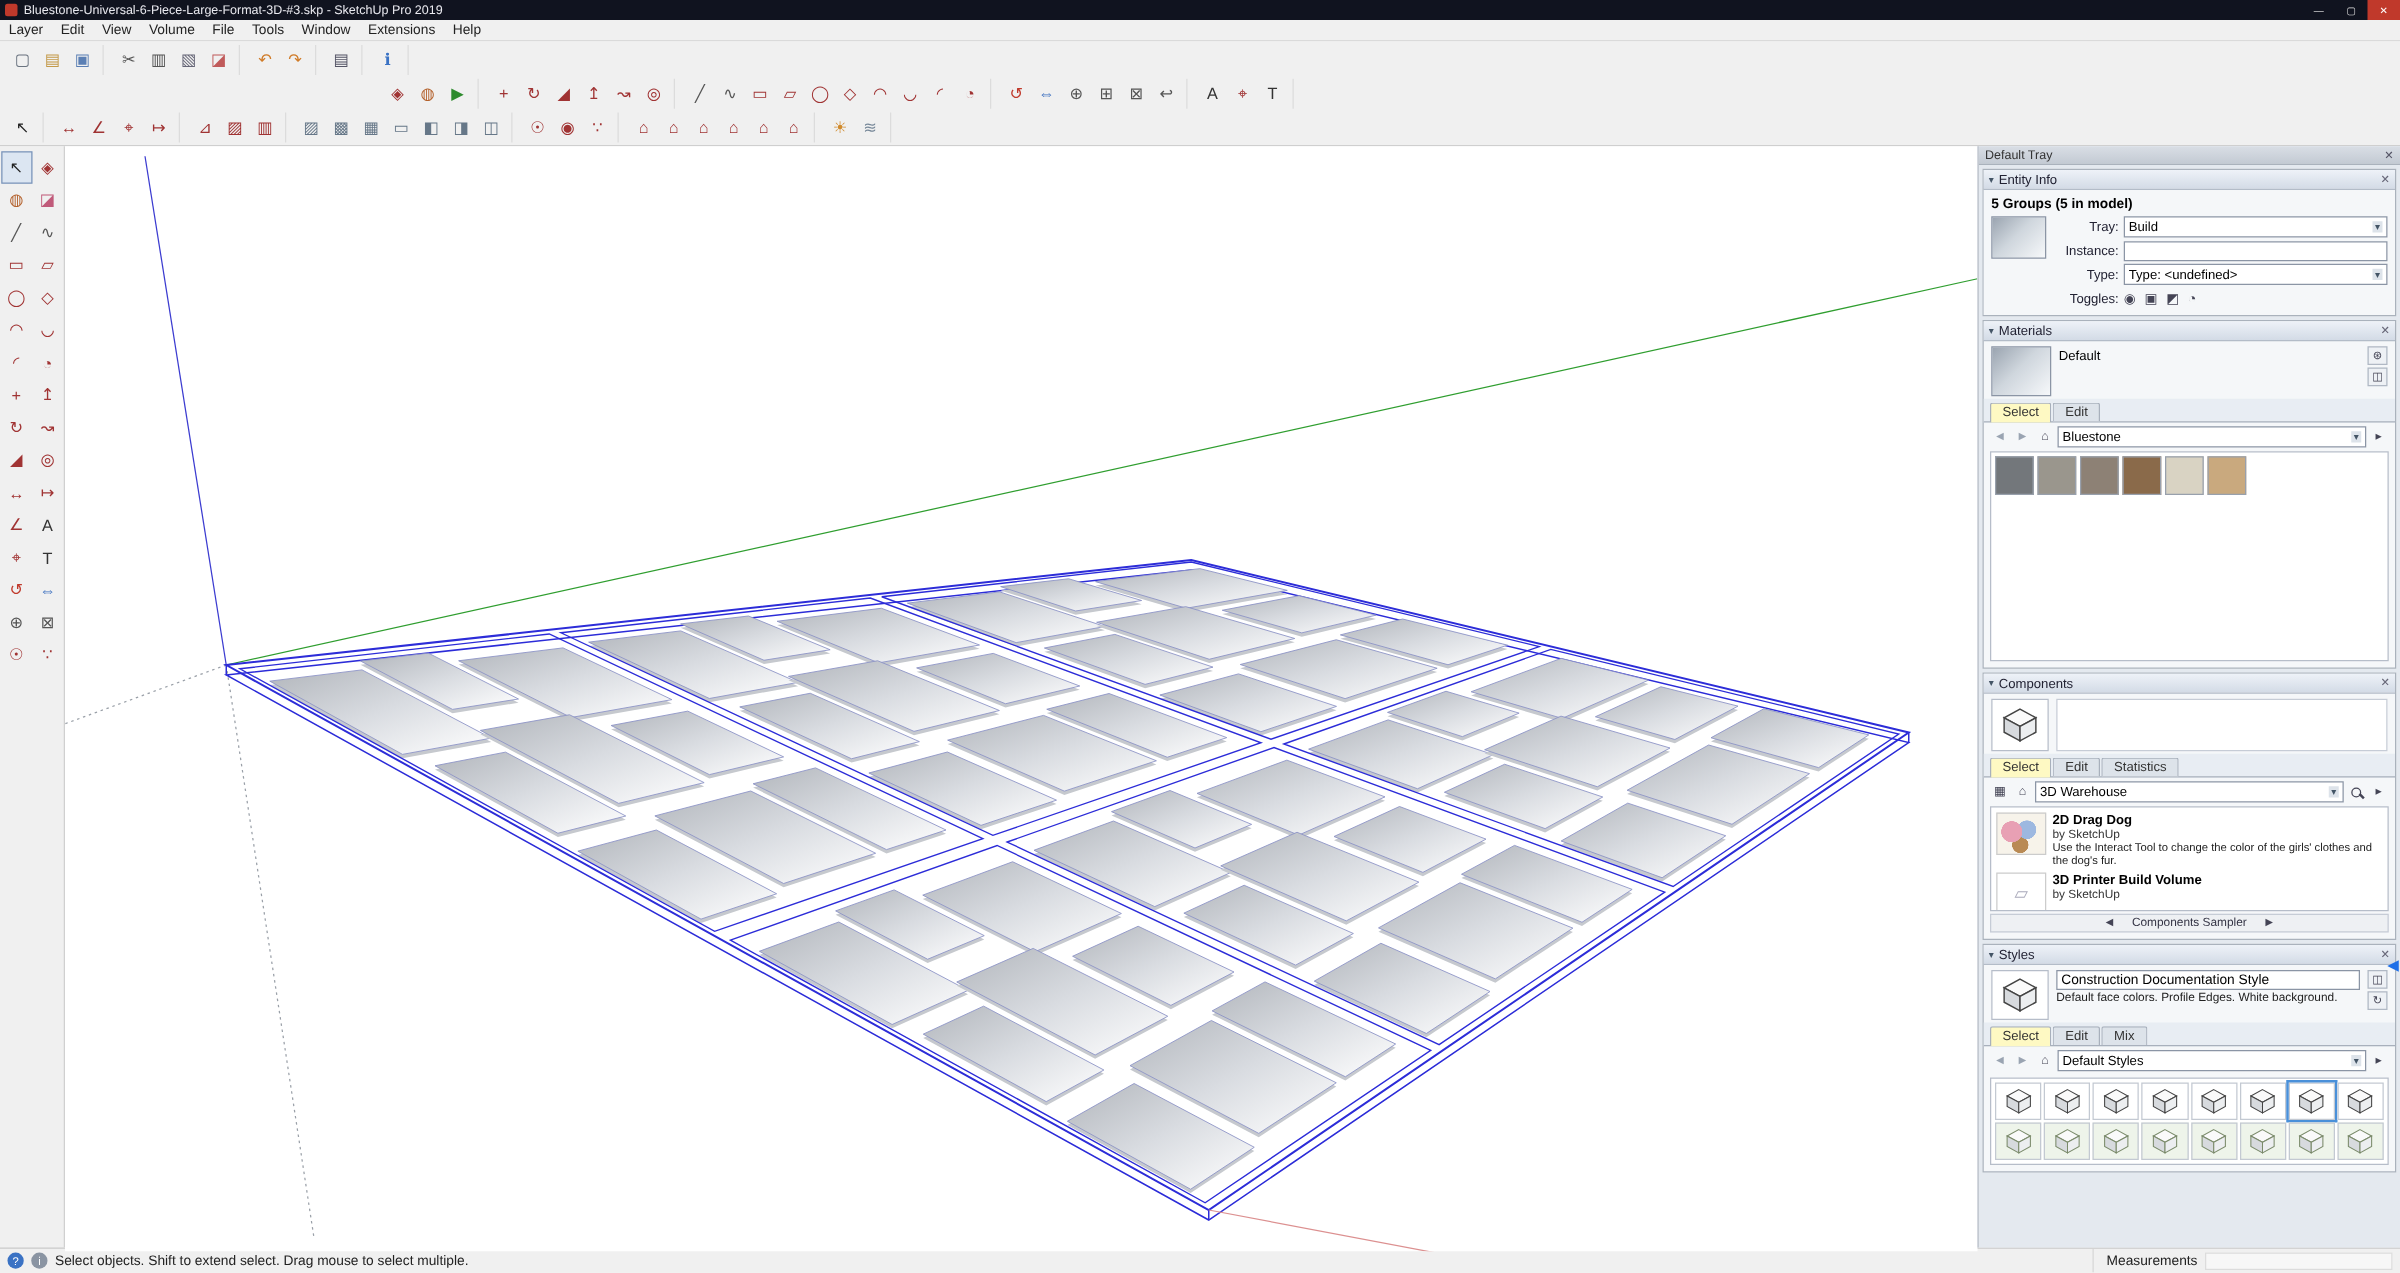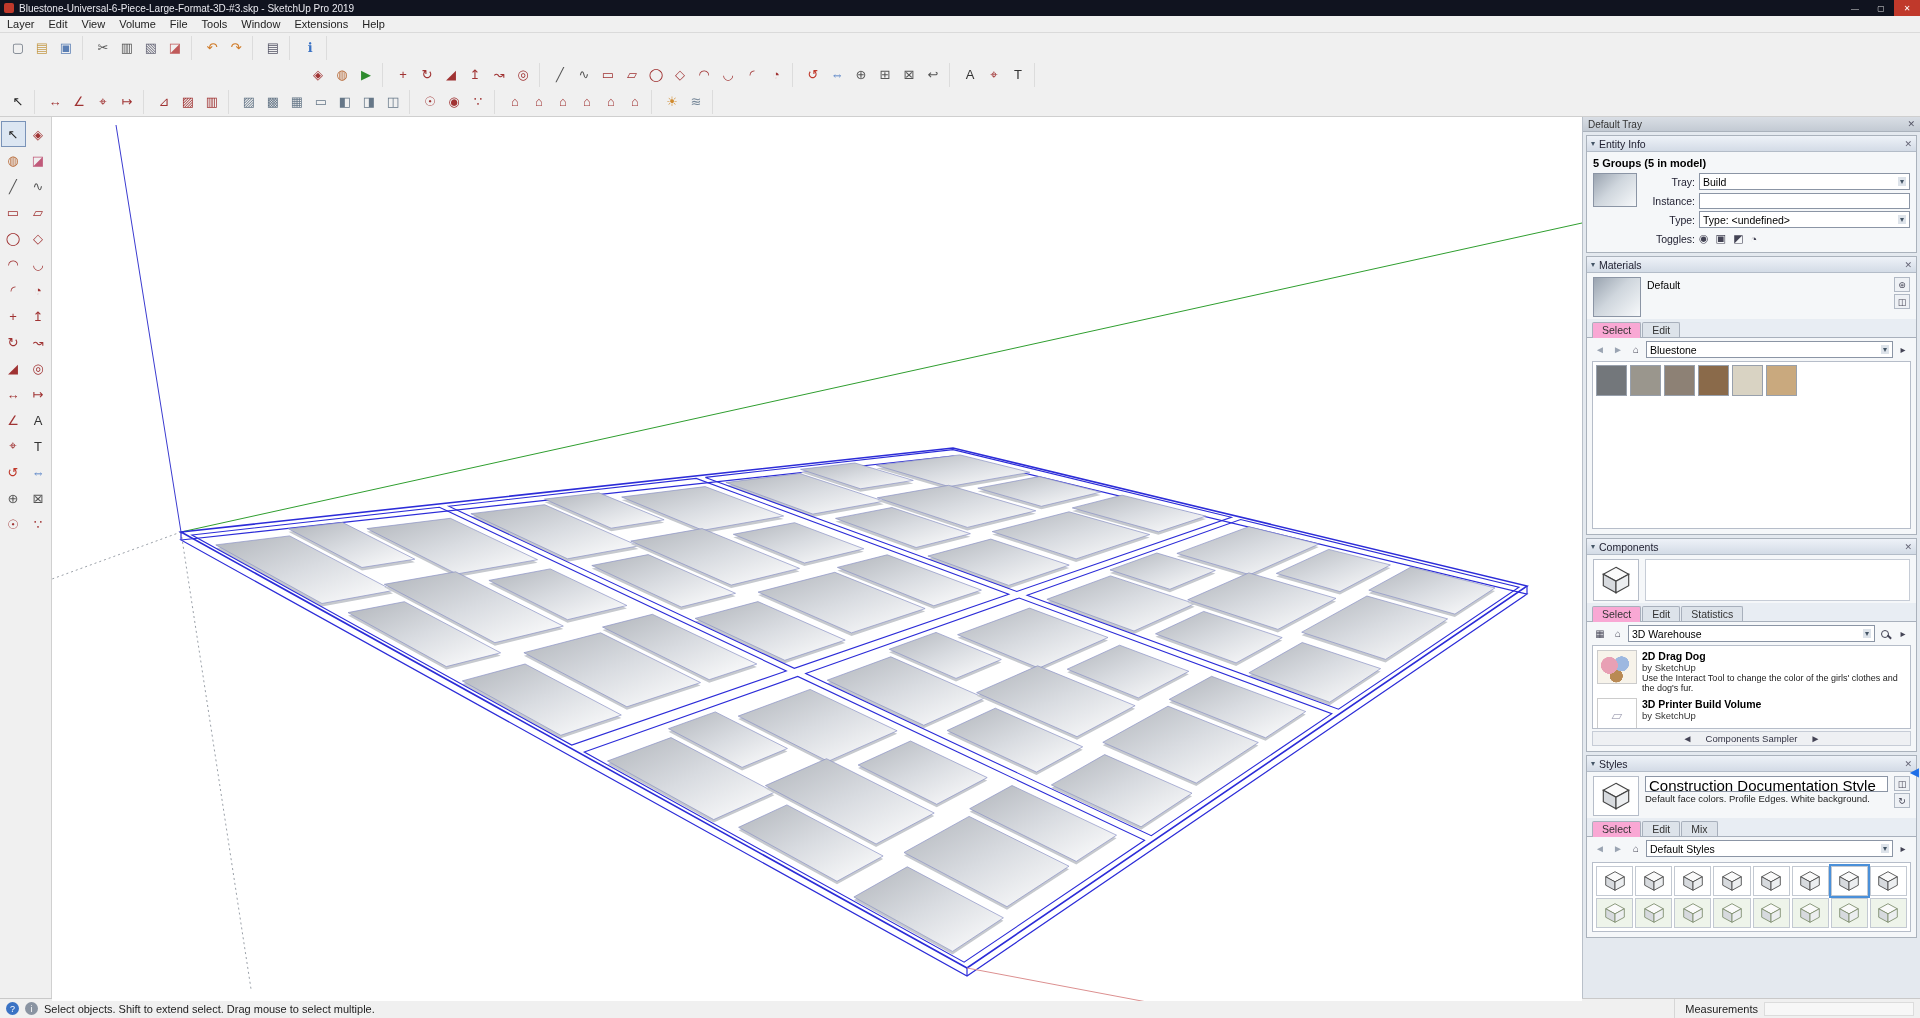--- a/index.html
+++ b/index.html
@@ -46,21 +46,21 @@
 .ei-row{display:flex;align-items:center;gap:4px;height:17px;}
 .ei-row label{width:52px;text-align:right;font-size:10.5px;color:#223;flex:none;}
 .select{flex:1;height:17px;background:#fff;border:1px solid #8b95a5;display:flex;align-items:center;justify-content:space-between;padding:0 3px;font-size:10.5px;overflow:hidden;white-space:nowrap;}
 .dd{font-size:8px;color:#456;background:#dde3ea;padding:0 2px;margin-left:3px;}
 .text-input{flex:1;height:16px;border:1px solid #8b95a5;font:inherit;font-size:10.5px;padding:0 3px;background:#fff;}
 .toggles{display:flex;gap:7px;align-items:center;}
 .tg{font-size:11px;color:#445;}
 
 .tabs{display:flex;align-items:flex-end;gap:1px;padding:2px 5px 0;border-bottom:1px solid #a8b0bc;height:19px;background:#e8edf3;}
 .tab{padding:1px 9px 1px;font-size:10.5px;border:1px solid #a8b0bc;border-bottom:none;background:#dde3ea;color:#333;border-radius:2px 2px 0 0;cursor:default;}
-.tab.active{background:#f9a8d4;margin-bottom:-1px;padding-bottom:2px;}
+.tab.active{background:#fef9c3;margin-bottom:-1px;padding-bottom:2px;}
 .nav-row{height:23px;display:flex;align-items:center;gap:2px;padding:2px 5px;}
 .nav-btn{min-width:16px;height:16px;display:flex;align-items:center;justify-content:center;font-size:10px;color:#445;border:1px solid transparent;cursor:default;}
 .nav-btn.dim{color:#9aa4b2;}
 .combo{flex:1;height:17px;background:#fff;border:1px solid #8b95a5;display:flex;align-items:center;justify-content:space-between;padding:0 3px;font-size:10.5px;min-width:0;overflow:hidden;white-space:nowrap;}
 .rail{display:flex;flex-direction:column;gap:2px;margin-left:auto;}
 .rail-btn{width:16px;height:15px;border:1px solid #b0b8c4;background:#eef1f5;font-size:9px;display:flex;align-items:center;justify-content:center;color:#445;}
 
 .mat-top{display:flex;gap:6px;padding:4px 6px 2px;align-items:flex-start;}
 .mat-thumb{width:48px;height:40px;border:1px solid #8b95a5;background:linear-gradient(135deg,#9aa4b0 0%,#cfd6dd 45%,#f6f8fa 100%);flex:none;}
 .mat-name{font-size:10.5px;padding-top:2px;flex:1;}
@@ -78,21 +78,21 @@
 .comp-thumb-1{display:flex;align-items:center;justify-content:center;color:#aab;font-size:14px;}
 .comp-texts{min-width:0;}
 .ci-name{font-weight:bold;font-size:10.5px;}
 .ci-author{font-size:9.5px;color:#333;}
 .ci-desc{font-size:9px;color:#222;line-height:1.15;}
 .comp-footer{height:15px;margin:2px 5px 5px;background:#eef0f3;border:1px solid #c6ccd6;display:flex;align-items:center;justify-content:center;gap:10px;font-size:9.5px;color:#334;}
 
 .styles-top{display:flex;gap:6px;padding:4px 6px 2px;}
 .styles-preview{width:46px;height:40px;border:1px solid #b6bdc9;background:#fff;display:flex;align-items:center;justify-content:center;flex:none;}
 .styles-meta{flex:1;min-width:0;}
-.style-name-box{border:1px solid #8b95a5;background:#fff;height:16px;font-size:15px;padding:0 3px;display:flex;white-space:nowrap;overflow:hidden;}
+.style-name-box{border:1px solid #8b95a5;background:#fff;height:16px;font-size:11px;padding:0 3px;display:flex;align-items:center;white-space:nowrap;overflow:hidden;}
 .style-desc{font-size:9.5px;color:#222;margin-top:2px;line-height:1.15;}
 .styles-grid{display:grid;grid-template-columns:repeat(8,1fr);gap:2px;margin:2px 5px 5px;background:#fff;border:1px solid #b6bdc9;padding:3px;}
 .style-thumb{height:30px;border:1px solid #c3c9d2;background:#fff;display:flex;align-items:center;justify-content:center;}
 .style-thumb.alt{background:#eef4ea;}
 .style-thumb.selected{outline:2px solid #4a90d9;}
 .collapse-arrow{position:absolute;right:1px;top:648px;color:#1e6fe8;font-size:12px;}
 
 .mag{width:8px;height:8px;border:1.5px solid #445;border-radius:50%;position:relative;display:inline-block;}
 .mag::after{content:'';position:absolute;width:5px;height:1.5px;background:#445;transform:rotate(45deg);right:-4px;bottom:-1px;}
 

